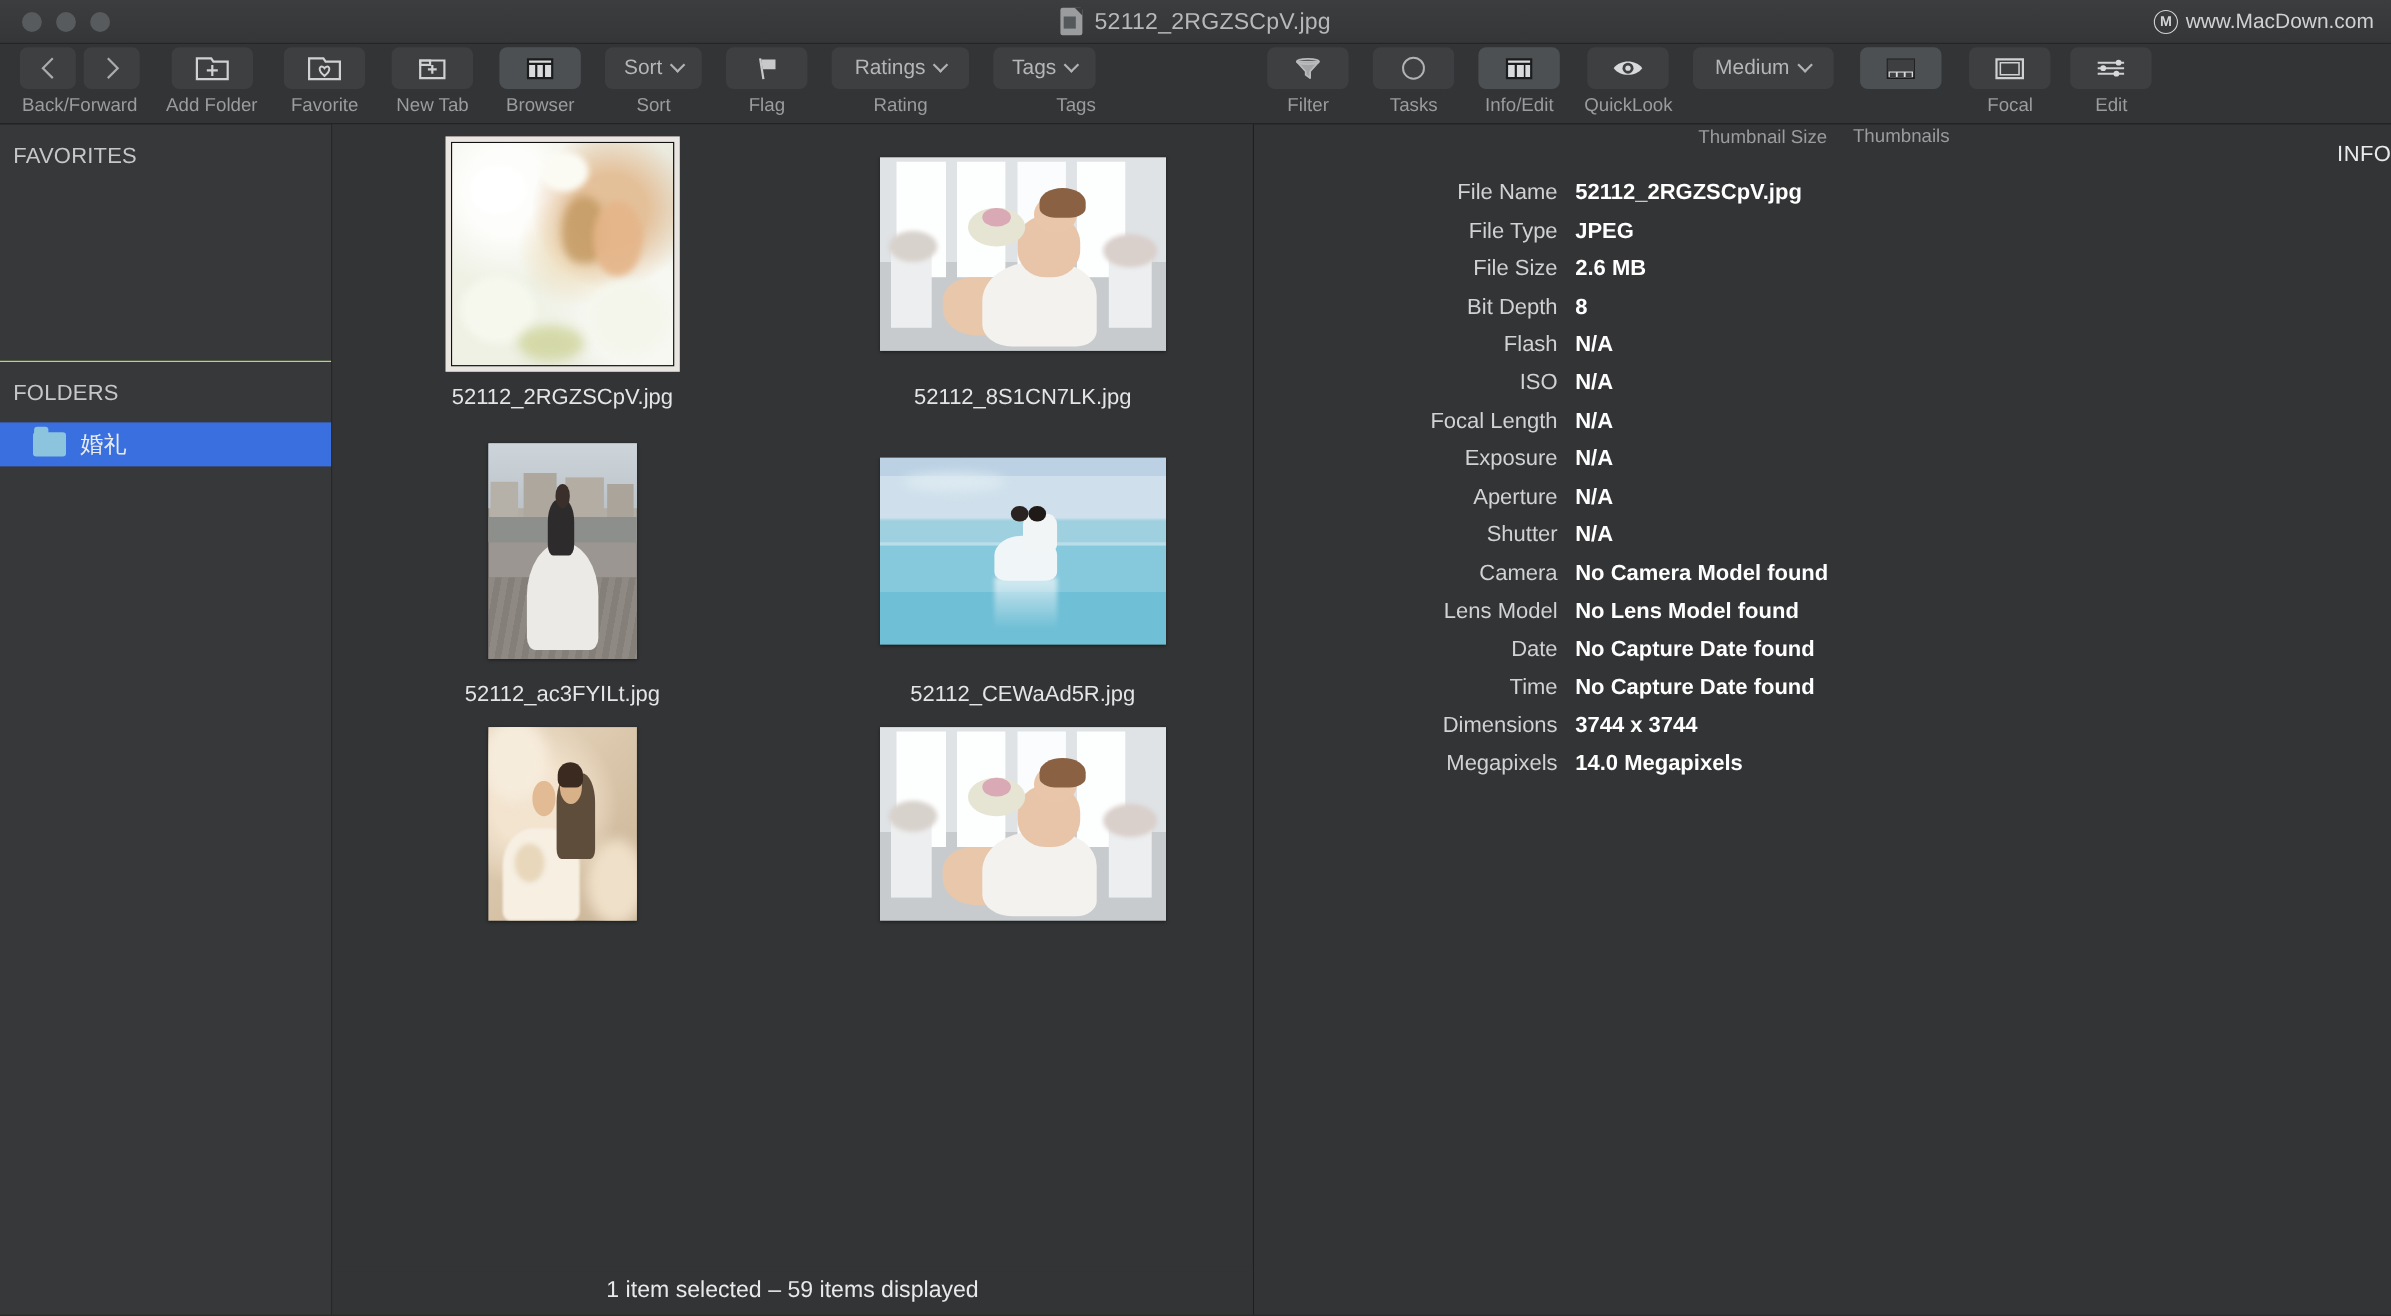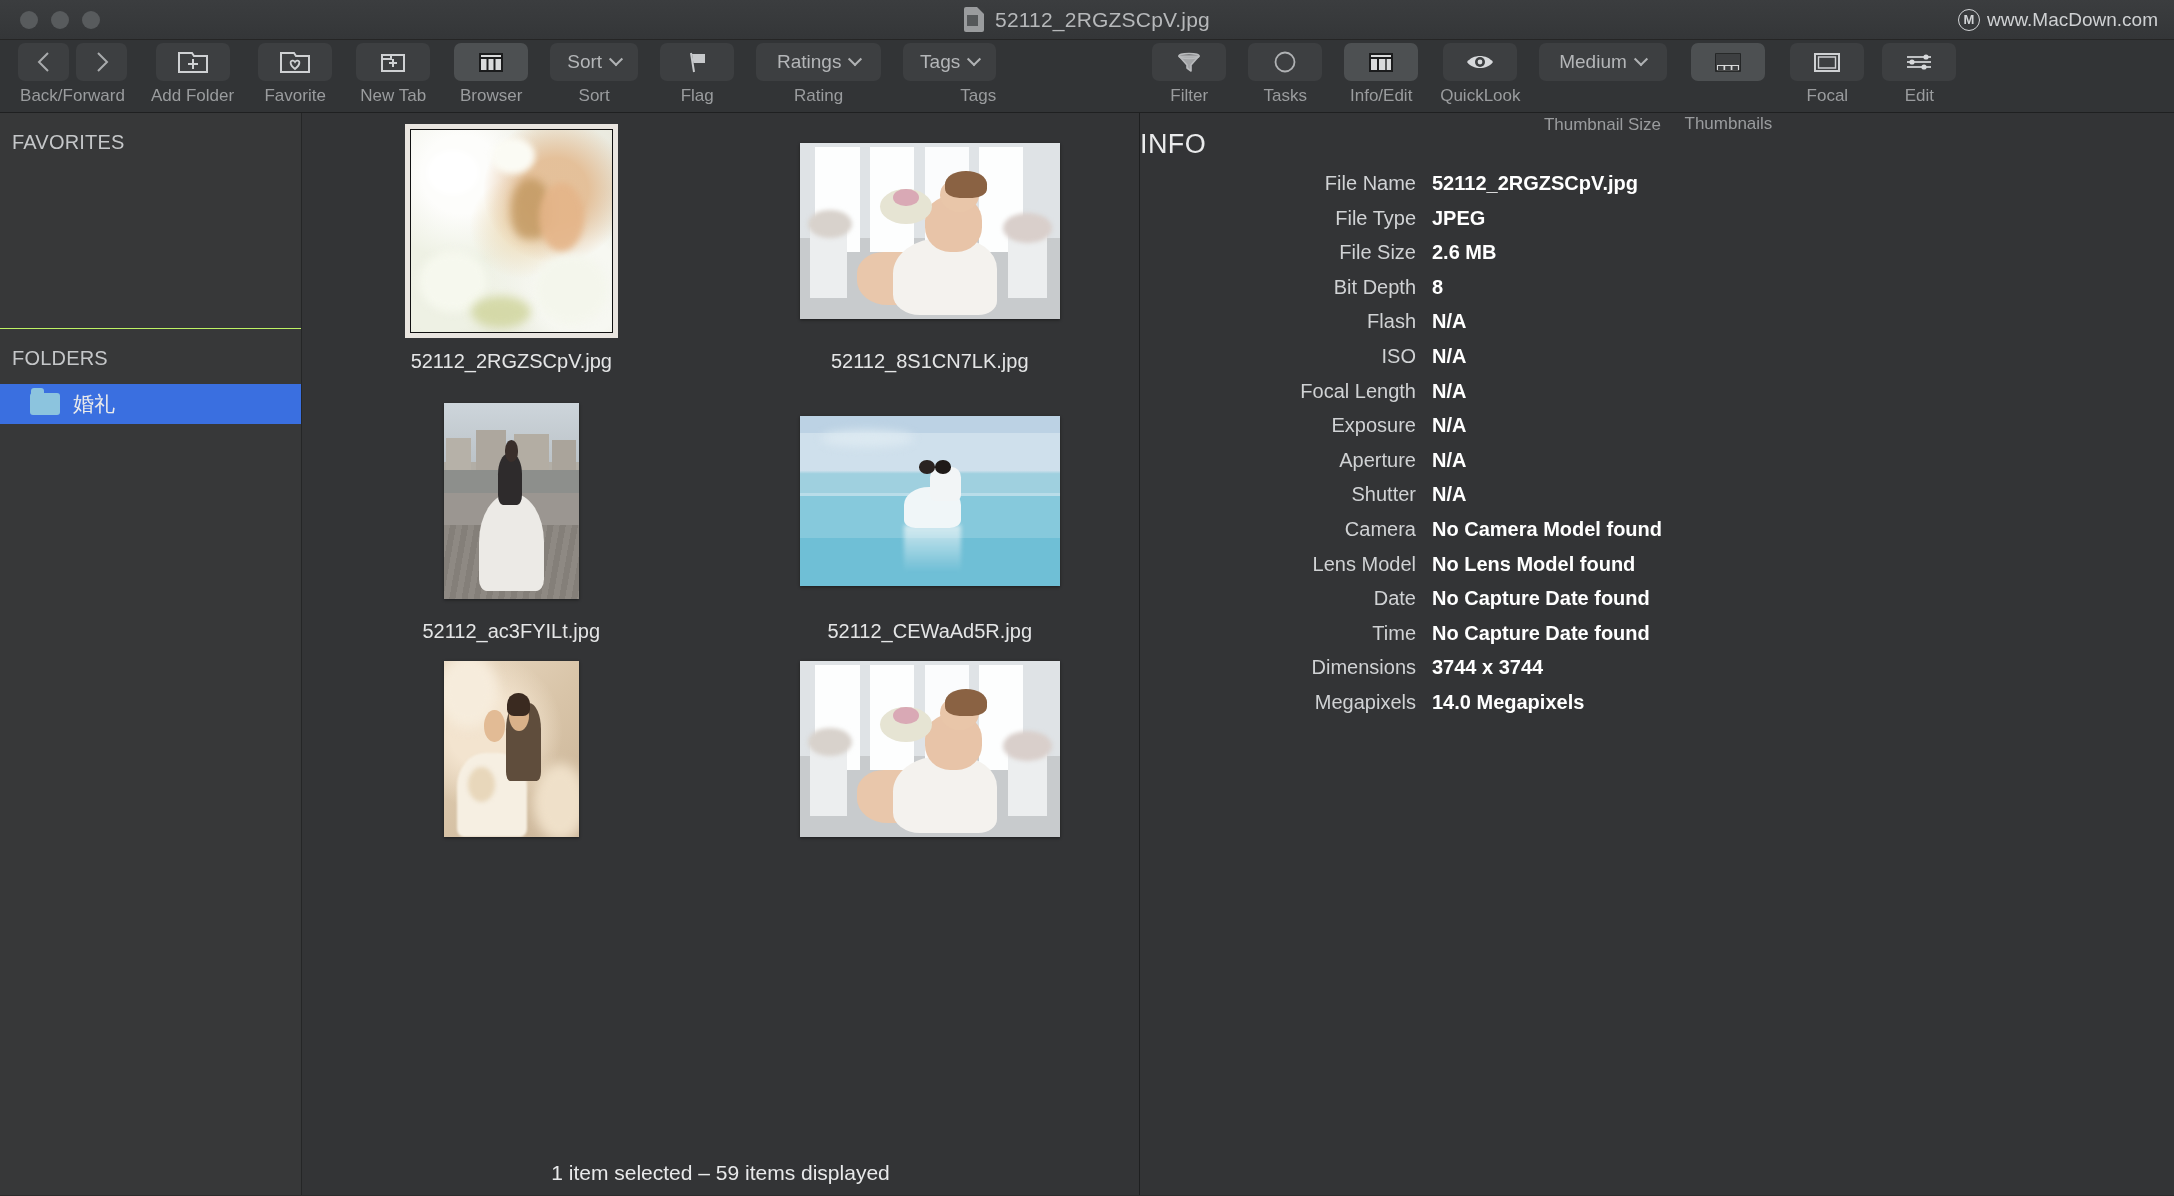--- a/index.html
+++ b/index.html
@@ -238,22 +238,22 @@
   }
 
   
   .info {
     width: 1034px;
     flex: 0 0 1034px;
     background: #333436;
     padding-top: 6px;
   }
   .info-title {
-    text-align: left;
-    font-size: 27px;
+    text-align: right;
+    font-size: 20px;
     color: #e9eaeb;
     padding: 10px 0 12px 0;
     letter-spacing: .4px;
   }
   .info-rows { padding-right: 16px; }
   .info-row {
     display: flex;
     align-items: baseline;
     height: 34.6px;
   }

